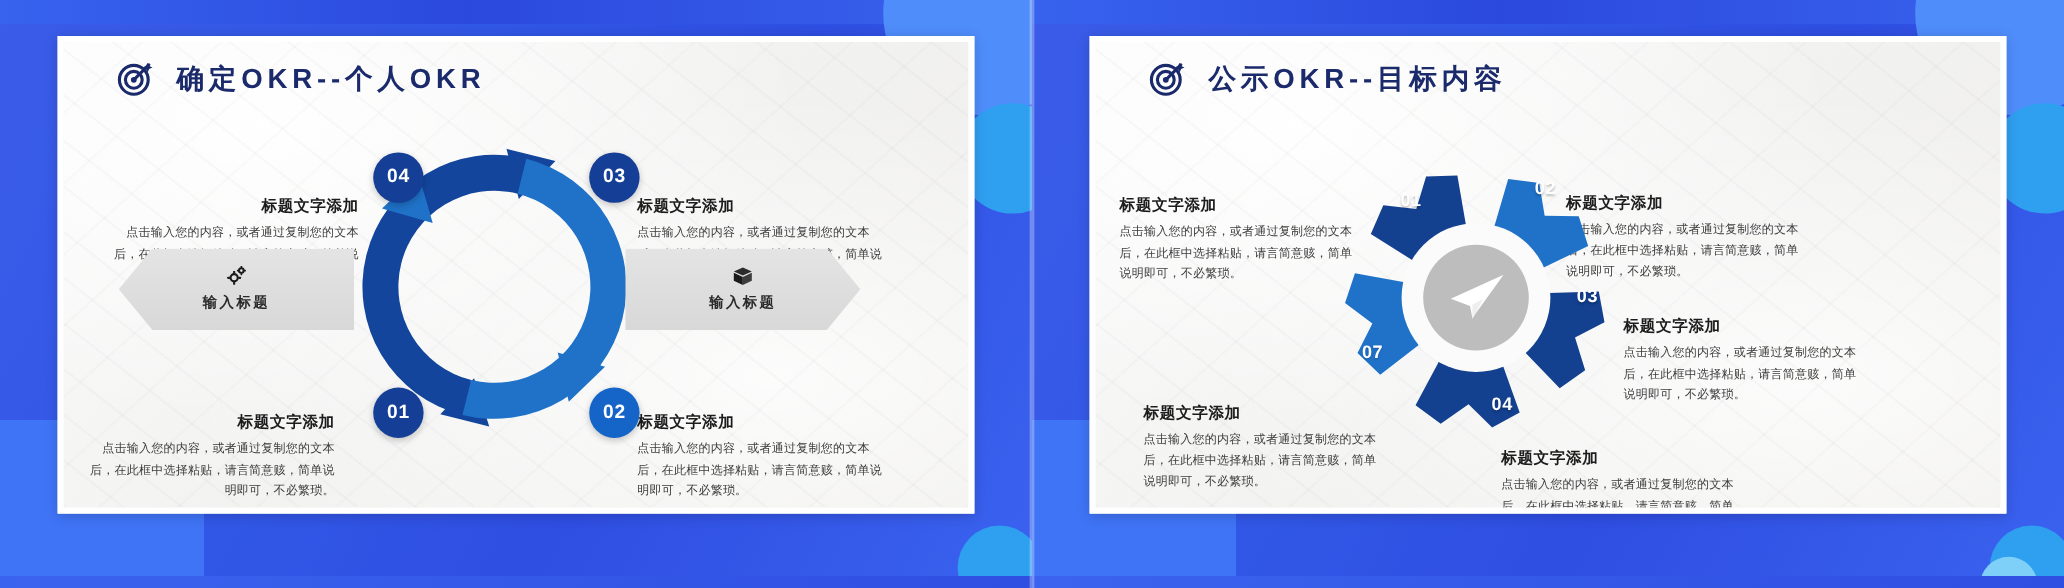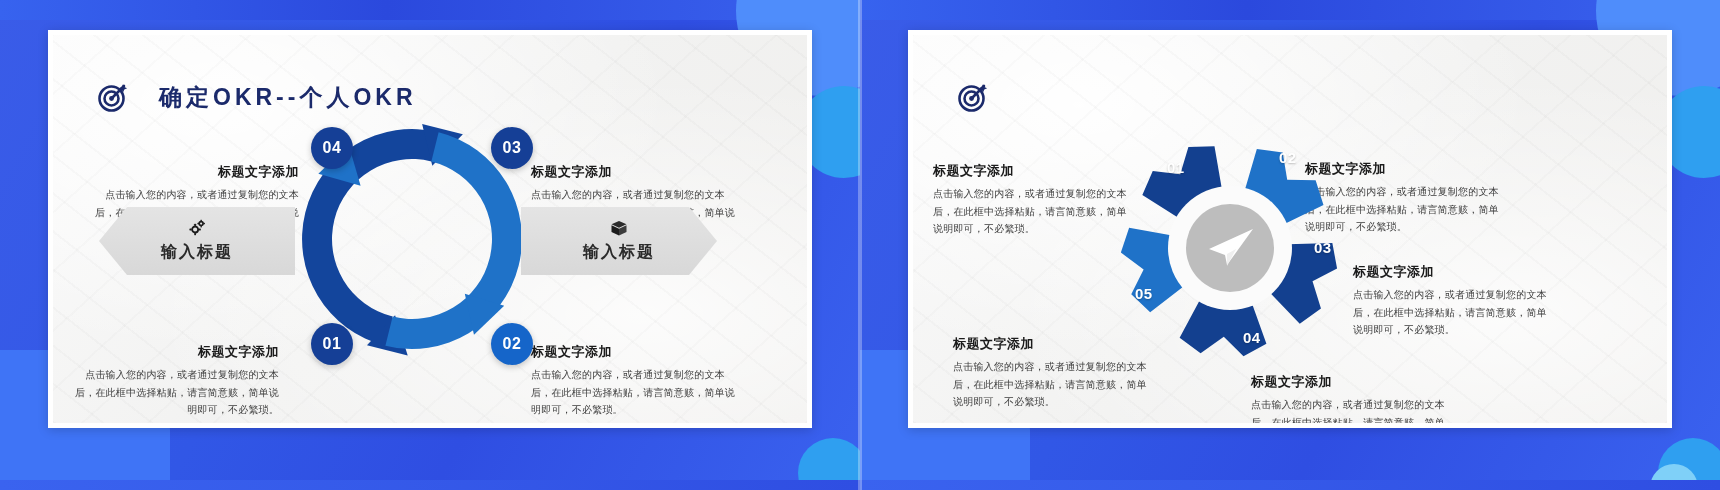--- a/index.html
+++ b/index.html
@@ -50,21 +50,21 @@
   .card::after{
     content:"";
     position:absolute; inset:0;
     background-image:
       repeating-linear-gradient(38deg, rgba(0,0,0,.018) 0 2px, rgba(0,0,0,0) 2px 30px),
       repeating-linear-gradient(-42deg, rgba(0,0,0,.014) 0 2px, rgba(0,0,0,0) 2px 44px);
     pointer-events:none;
   }
 
   
-  .hdr { position:absolute; left:44px; top:14px; display:flex; align-items:center; gap:30px; z-index:6;margin-top:32px; }
+  .hdr { position:absolute; left:44px; top:14px; display:flex; align-items:center; gap:18px; z-index:6; }
   .hdr-title {
     font-size:23px; font-weight:700; color:#1b2a6b; letter-spacing:4px;
     white-space:nowrap;
   }
   .target-icon { width:32px; height:32px; display:block; }
 
   
   .s1 { position:absolute; inset:0; z-index:5; }
 
   .txt { position:absolute; width:208px;margin-top:32px; }
@@ -91,21 +91,21 @@
   .s1 .bd03 { left:438px; top:92px; }
   .s1 .bd01 { left:258px; top:288px; }
   .s1 .bd02 { left:438px; top:288px; }
 
   
   .banner {
     position:absolute; width:196px; height:68px;
     background:linear-gradient(180deg,#e4e4e4,#d8d8d8);
     display:flex; flex-direction:column; align-items:center; justify-content:center; gap:5px;
   }
-  .banner .bl { font-size:16px; font-weight:700; color:#2a2a2a; letter-spacing:2px;font-family:Liberation Serif, serif; }
+  .banner .bl { font-size:12px; font-weight:700; color:#2a2a2a; letter-spacing:2px;font-family:Liberation Serif, serif; }
   .banner.lft { left:46px;  top:172px; clip-path:polygon(0 50%,28px 0,100% 0,100% 100%,28px 100%); }
   .banner.rgt { left:468px; top:172px; clip-path:polygon(0 0,calc(100% - 28px) 0,100% 50%,calc(100% - 28px) 100%,0 100%); }
   .banner svg { width:18px; height:18px; display:block; }
 
   
   .ring { position:absolute; left:233px; top:78px; width:252px; height:252px; }
 
   
   .s2 { position:absolute; inset:0; z-index:5; }
   .s2 .t-1 { left:20px;  top:95px;  width:200px; }
@@ -240,20 +240,21 @@
       <div class="hdr">
         <span>
           <svg class="target-icon" viewBox="0 0 32 32">
             <circle cx="14.5" cy="17.5" r="12" fill="none" stroke="#1b2a6b" stroke-width="2.6"></circle>
             <circle cx="14.5" cy="17.5" r="7" fill="none" stroke="#1b2a6b" stroke-width="2.6"></circle>
             <circle cx="14.5" cy="17.5" r="2.4" fill="#1b2a6b"></circle>
             <path d="M14.5 17.5 L27 5" stroke="#1b2a6b" stroke-width="2.6" stroke-linecap="round"></path>
             <path d="M26 3.2l1.3 2.8 2.8 1.3-2.8 1.3-1.3 2.8-1.3-2.8-2.8-1.3 2.8-1.3z" fill="#1b2a6b"></path>
           </svg>
         </span>
+        <div class="hdr-title">公示OKR--目标内容</div>
       </div>
 
       <div class="s2">
 
         <div class="txt l t-1">
           <div class="t-h">标题文字添加</div>
           <div class="t-b">点击输入您的内容，或者通过复制您的文本后，在此框中选择粘贴，请言简意赅，简单说明即可，不必繁琐。</div>
         </div>
         <div class="txt l t-2">
           <div class="t-h">标题文字添加</div>
@@ -309,21 +310,21 @@
                 <polygon points="114,136 158,116 132,152 130,142" fill="#ffffff"></polygon>
                 <polygon points="132,153 132,141 141,136" fill="#efefef"></polygon>
               </g>
             </g>
           </svg>
 
           <span class="plabel" style="left:72px;  top:46px;">01</span>
           <span class="plabel" style="left:184px; top:36px;">02</span>
           <span class="plabel" style="left:219px; top:126px;">03</span>
           <span class="plabel" style="left:148px; top:216px;">04</span>
-          <span class="plabel" style="left:40px;  top:172px;">05</span>
+          <span class="plabel" style="left:40px;  top:172px;">07</span>
         </div>
 
       </div>
     </div>
   </div>
 
   <div class="slide-sep"></div>
 </div>
 
 </body></html>

